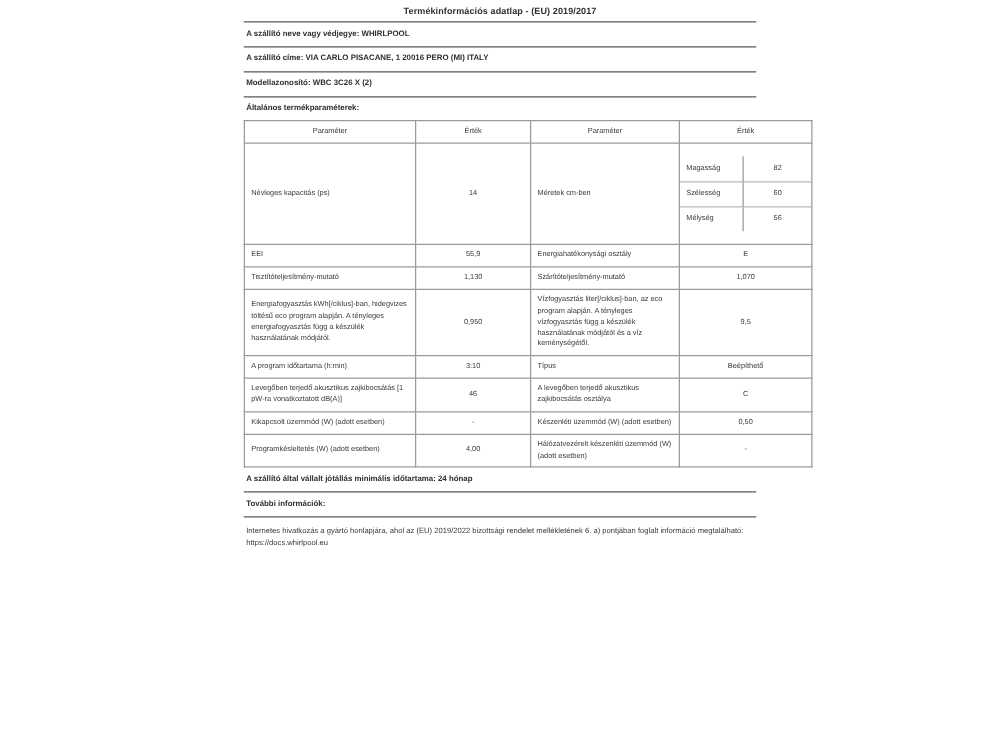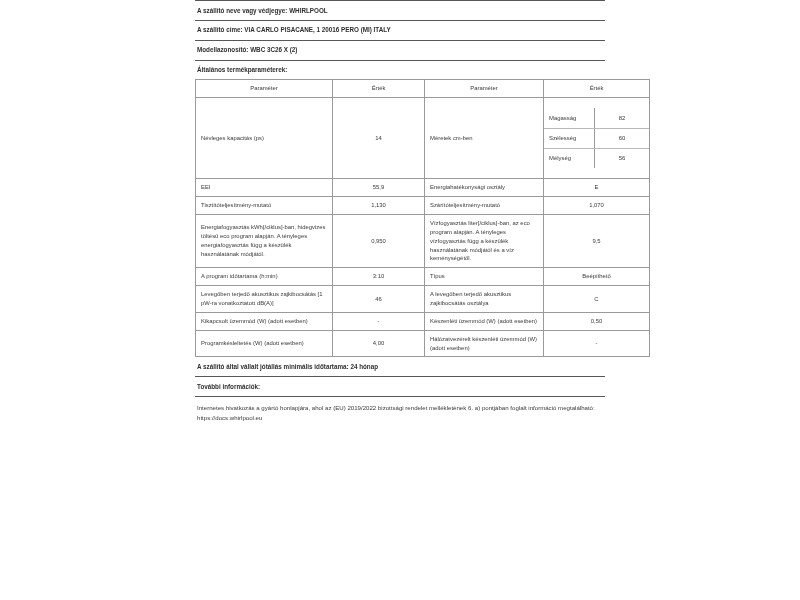--- a/index.html
+++ b/index.html
@@ -104,20 +104,21 @@
     line-height: 1.55;
     font-weight: normal;
   }
 </style>
 </head>
 <body>
 
 <div class="page">
   <div class="sheet">
 
+    <div class="doc-title">Termékinformációs adatlap - (EU) 2019/2017</div>
 
     <div class="rule"></div>
     <div class="info-row">A szállító neve vagy védjegye: WHIRLPOOL</div>
 
     <div class="rule"></div>
     <div class="info-row">A szállító címe: VIA CARLO PISACANE, 1 20016 PERO (MI) ITALY</div>
 
     <div class="rule"></div>
     <div class="info-row">Modellazonosító: WBC 3C26 X (2)</div>
 

